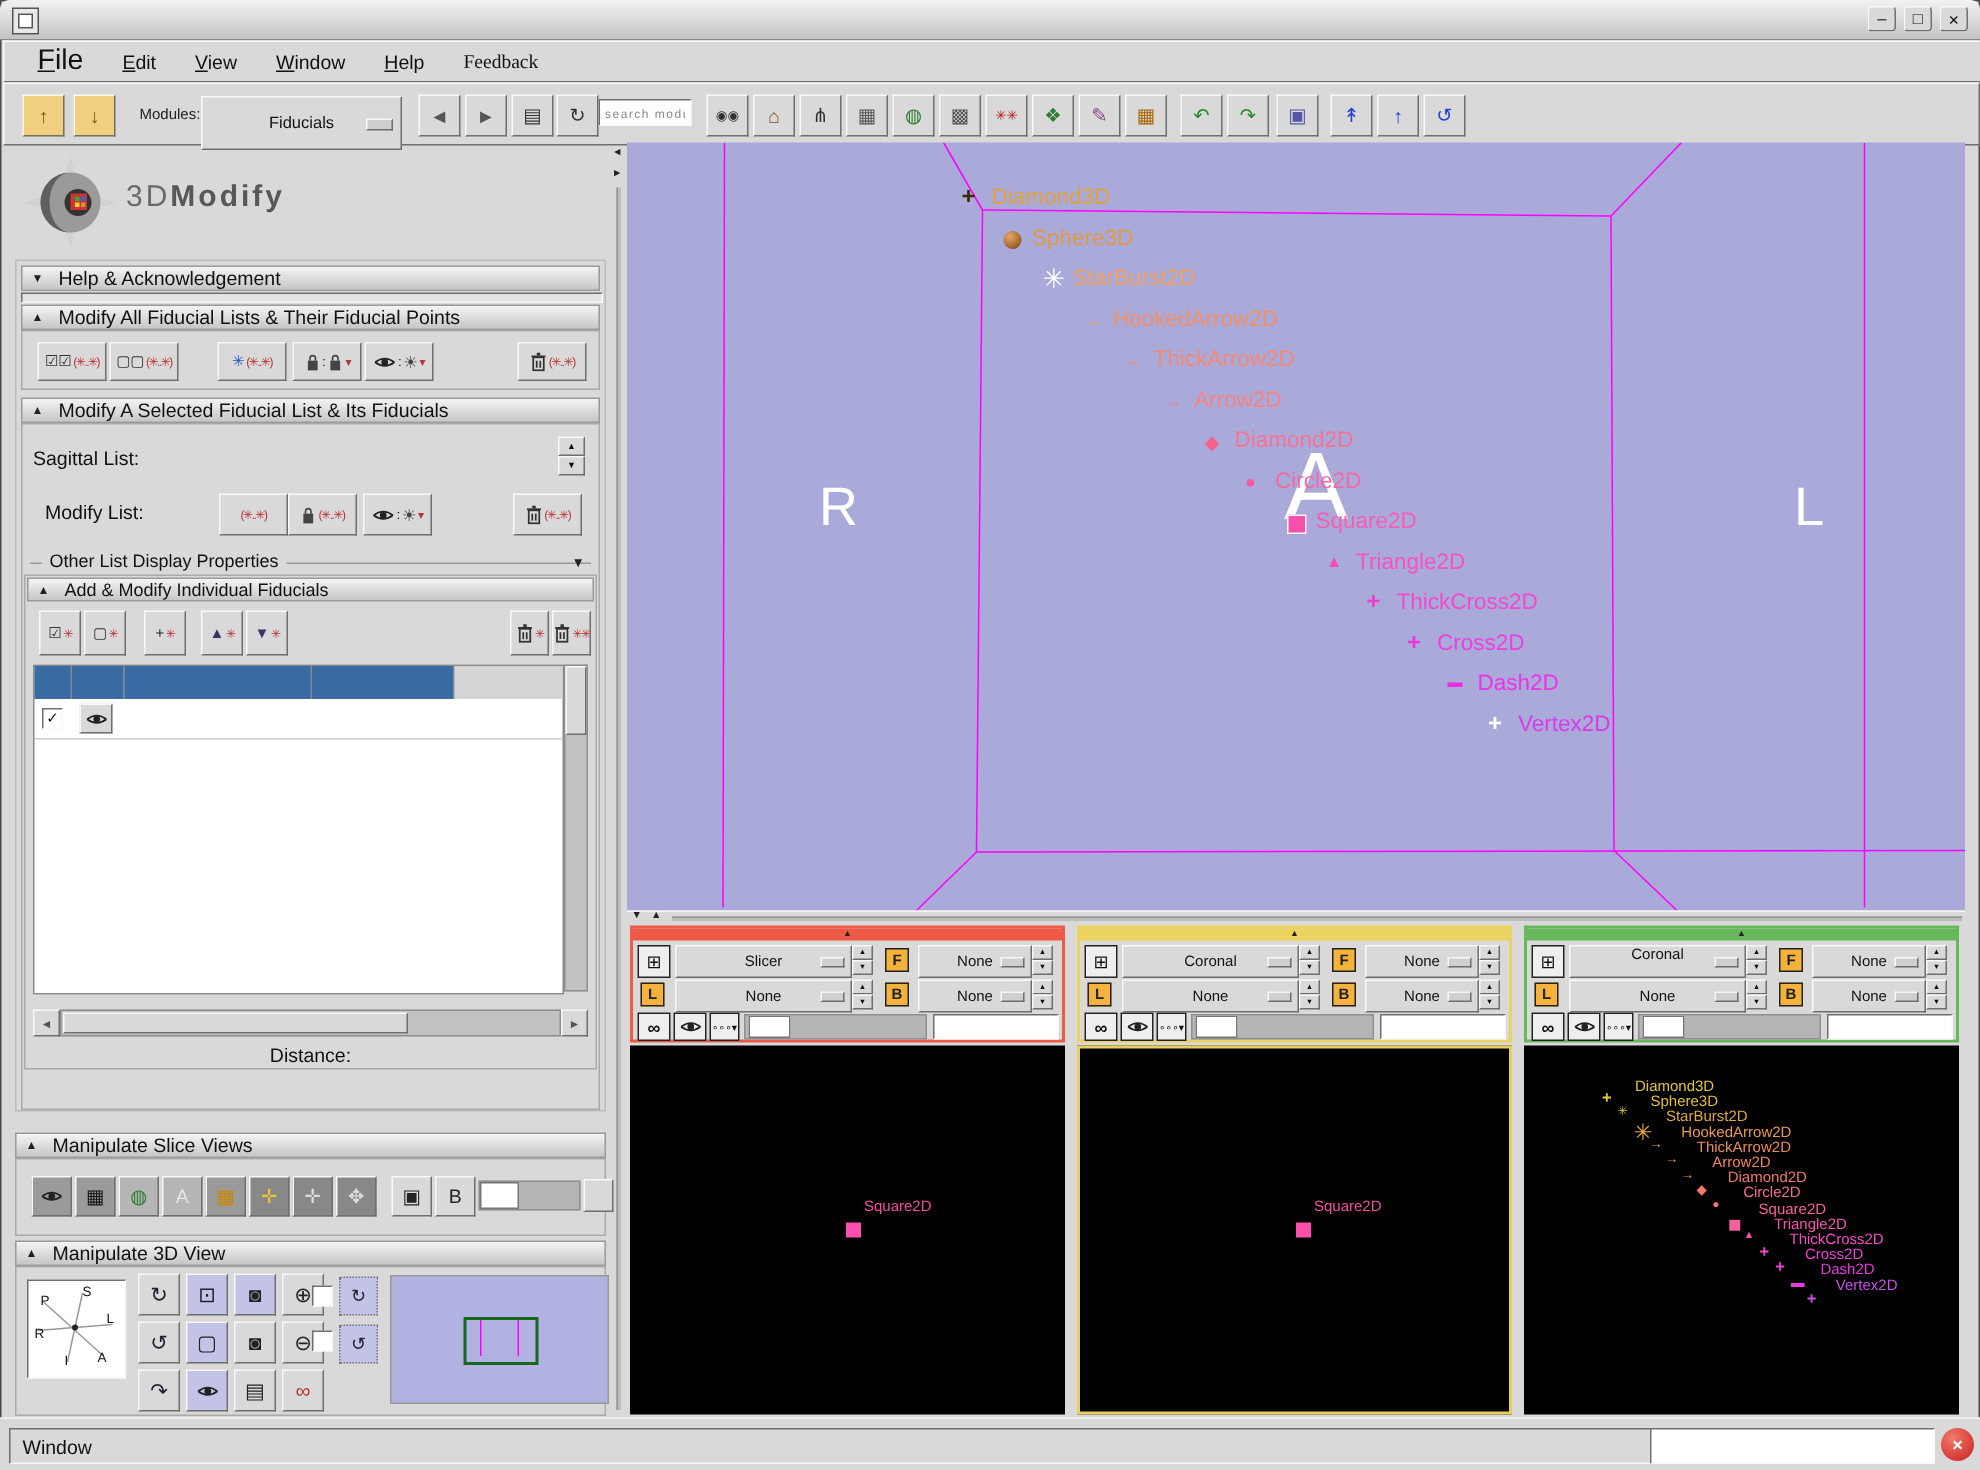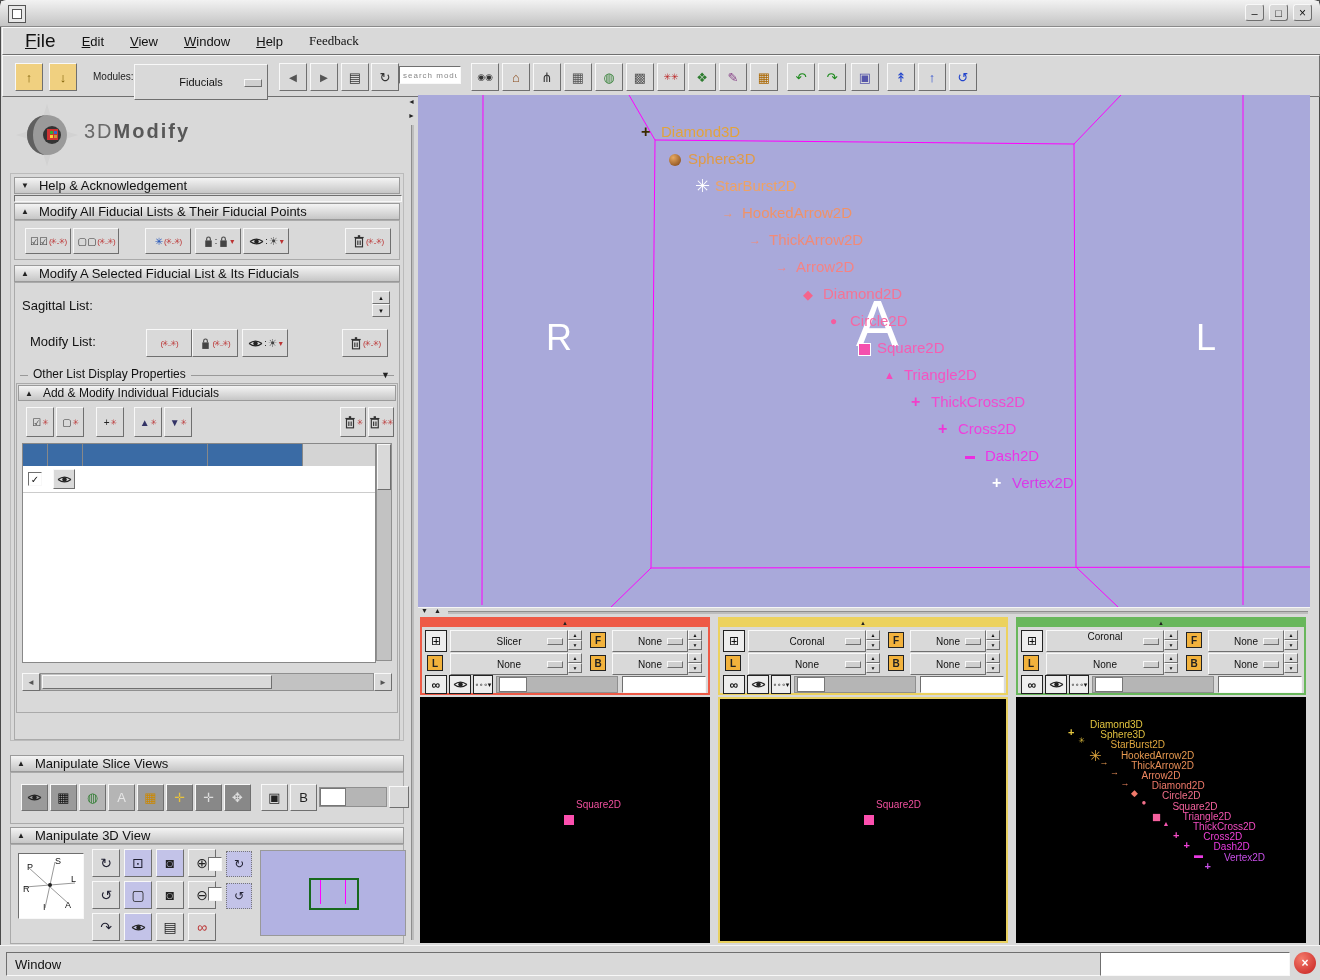--- a/index.html
+++ b/index.html
@@ -289,20 +289,21 @@
     <div class="scrthumb" style="width:14px;height:46px;margin:0 auto"></div>
   </div>
 
   <div class="abs" style="left:14px;top:578px;width:370px;height:18px;display:flex">
     <span class="btn raised" style="width:18px;font-size:8px;color:#555">◄</span>
     <span class="scrtrack" style="flex:1;position:relative">
       <span class="scrthumb abs" style="left:1px;top:1px;width:230px;height:14px"></span>
     </span>
     <span class="btn raised" style="width:18px;font-size:8px;color:#555">►</span>
   </div>
+  <span class="abs" style="left:0;top:601px;width:398px;text-align:center;font-size:13px">Distance:</span>
 
   <div class="abs hdr" style="left:2px;top:660px;width:394px;height:17px">
     <span class="tri">▲</span>
     <span>Manipulate Slice Views</span>
   </div>
   <div class="abs frame" style="left:2px;top:677px;width:394px;height:52px;border-color:#aaa" id="manipSliceRow">
       <span style="position: absolute; left: 10px; top: 11px; width: 25px; height: 25px; display: flex; align-items: center; justify-content: center; border-width: 1px; border-style: solid; border-image: initial; border-color: rgb(248, 248, 248) rgb(111, 111, 111) rgb(111, 111, 111) rgb(248, 248, 248); background: rgb(154, 154, 154); font-size: 13px; color: rgb(34, 34, 34);">
         <svg width="15" height="11" viewBox="0 0 14 10">
           <path d="M1 5 Q7 0.5 13 5" fill="none" stroke="#222"></path>
           <path d="M1 5 Q7 9.5 13 5" fill="none" stroke="#222"></path>

